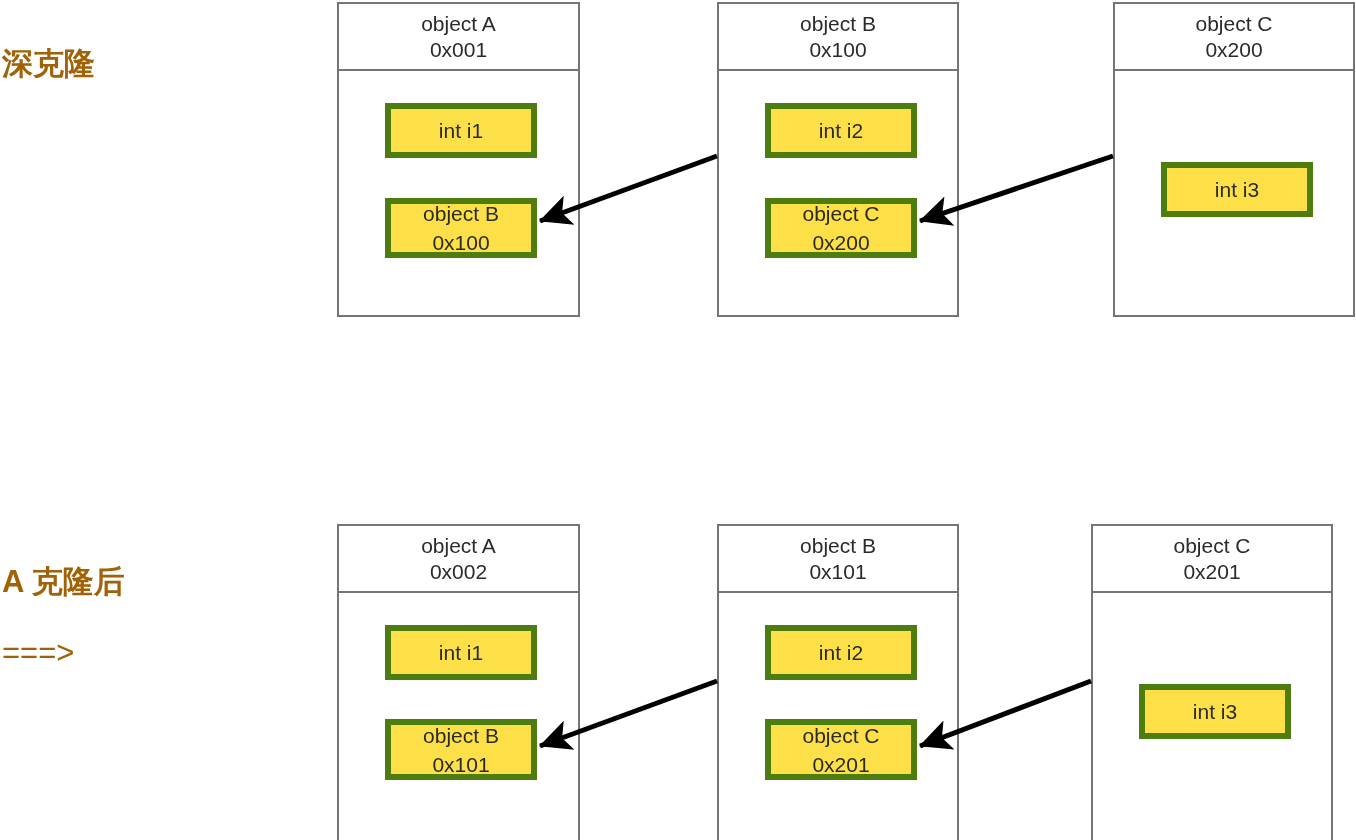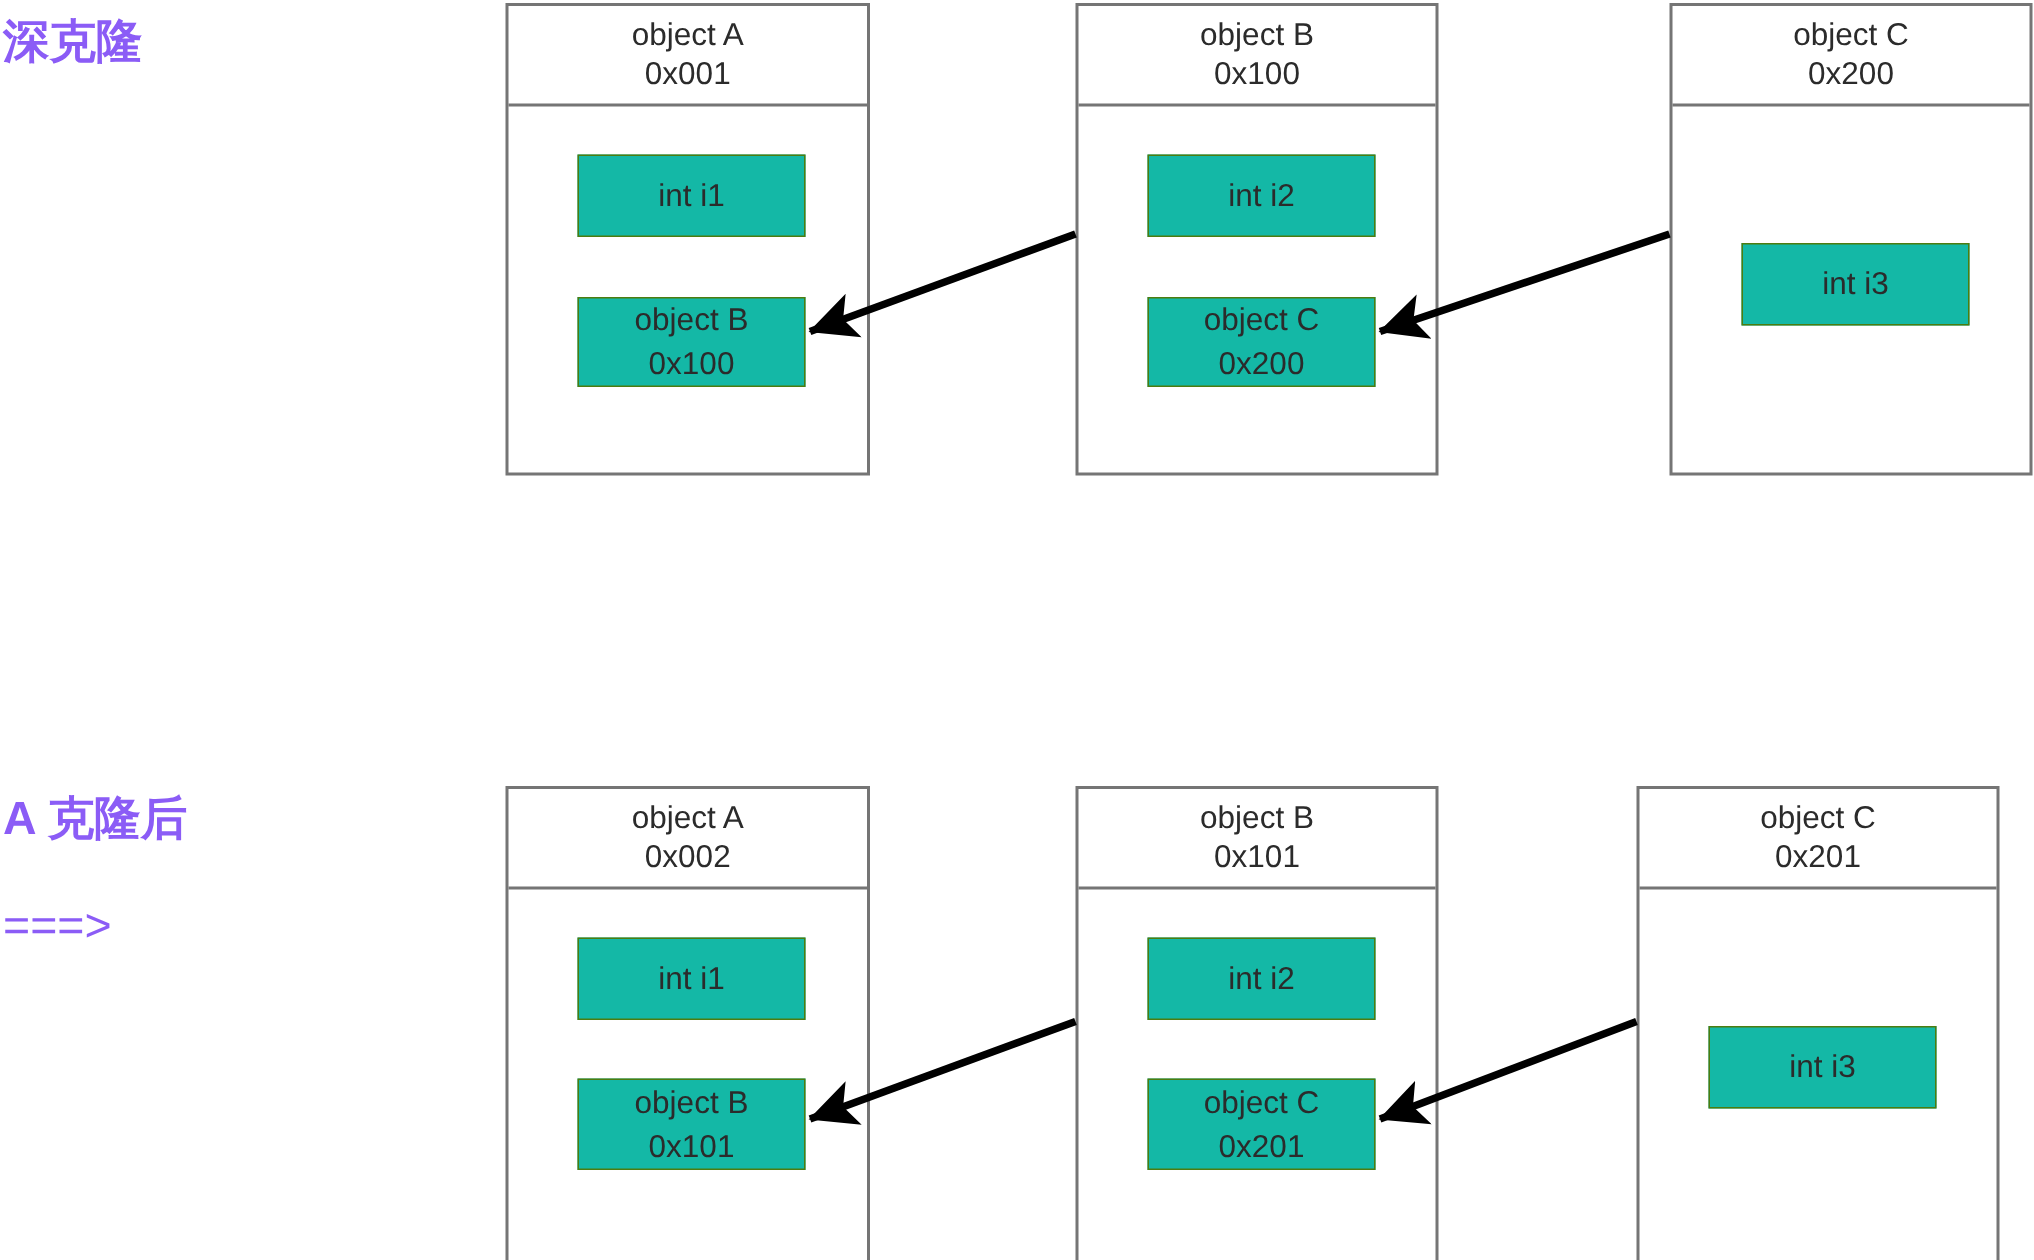--- a/index.html
+++ b/index.html
@@ -15,22 +15,23 @@
     font-family: "Liberation Sans", "DejaVu Sans", sans-serif;
     color: #2b2b2b;
   }
 
   
   .section-label {
     position: absolute;
     font-size: 31px;
     line-height: 44px;
     font-weight: 700;
-    color: #8b5cf6;
+    color: #a16207;
     white-space: pre;
+    margin-top: 36px;
   }
   .section-label.thin {
     font-weight: 400;
   }
 
   
   .obj-box {
     position: absolute;
     box-sizing: border-box;
     border: 2px solid #757575;
@@ -53,22 +54,22 @@
   }
   .obj-body {
     position: relative;
     height: calc(100% - 67px);
   }
 
   
   .field-box {
     position: absolute;
     box-sizing: border-box;
-    border: 1px solid #4d7c0f;
-    background: #14b8a6;
+    border: 6px solid #4d7c0f;
+    background: #fde047;
     display: flex;
     flex-direction: column;
     align-items: center;
     justify-content: center;
     line-height: 29px;
   }
   .field-box span {
     display: block;
     font-size: 21px;
     text-align: center;

